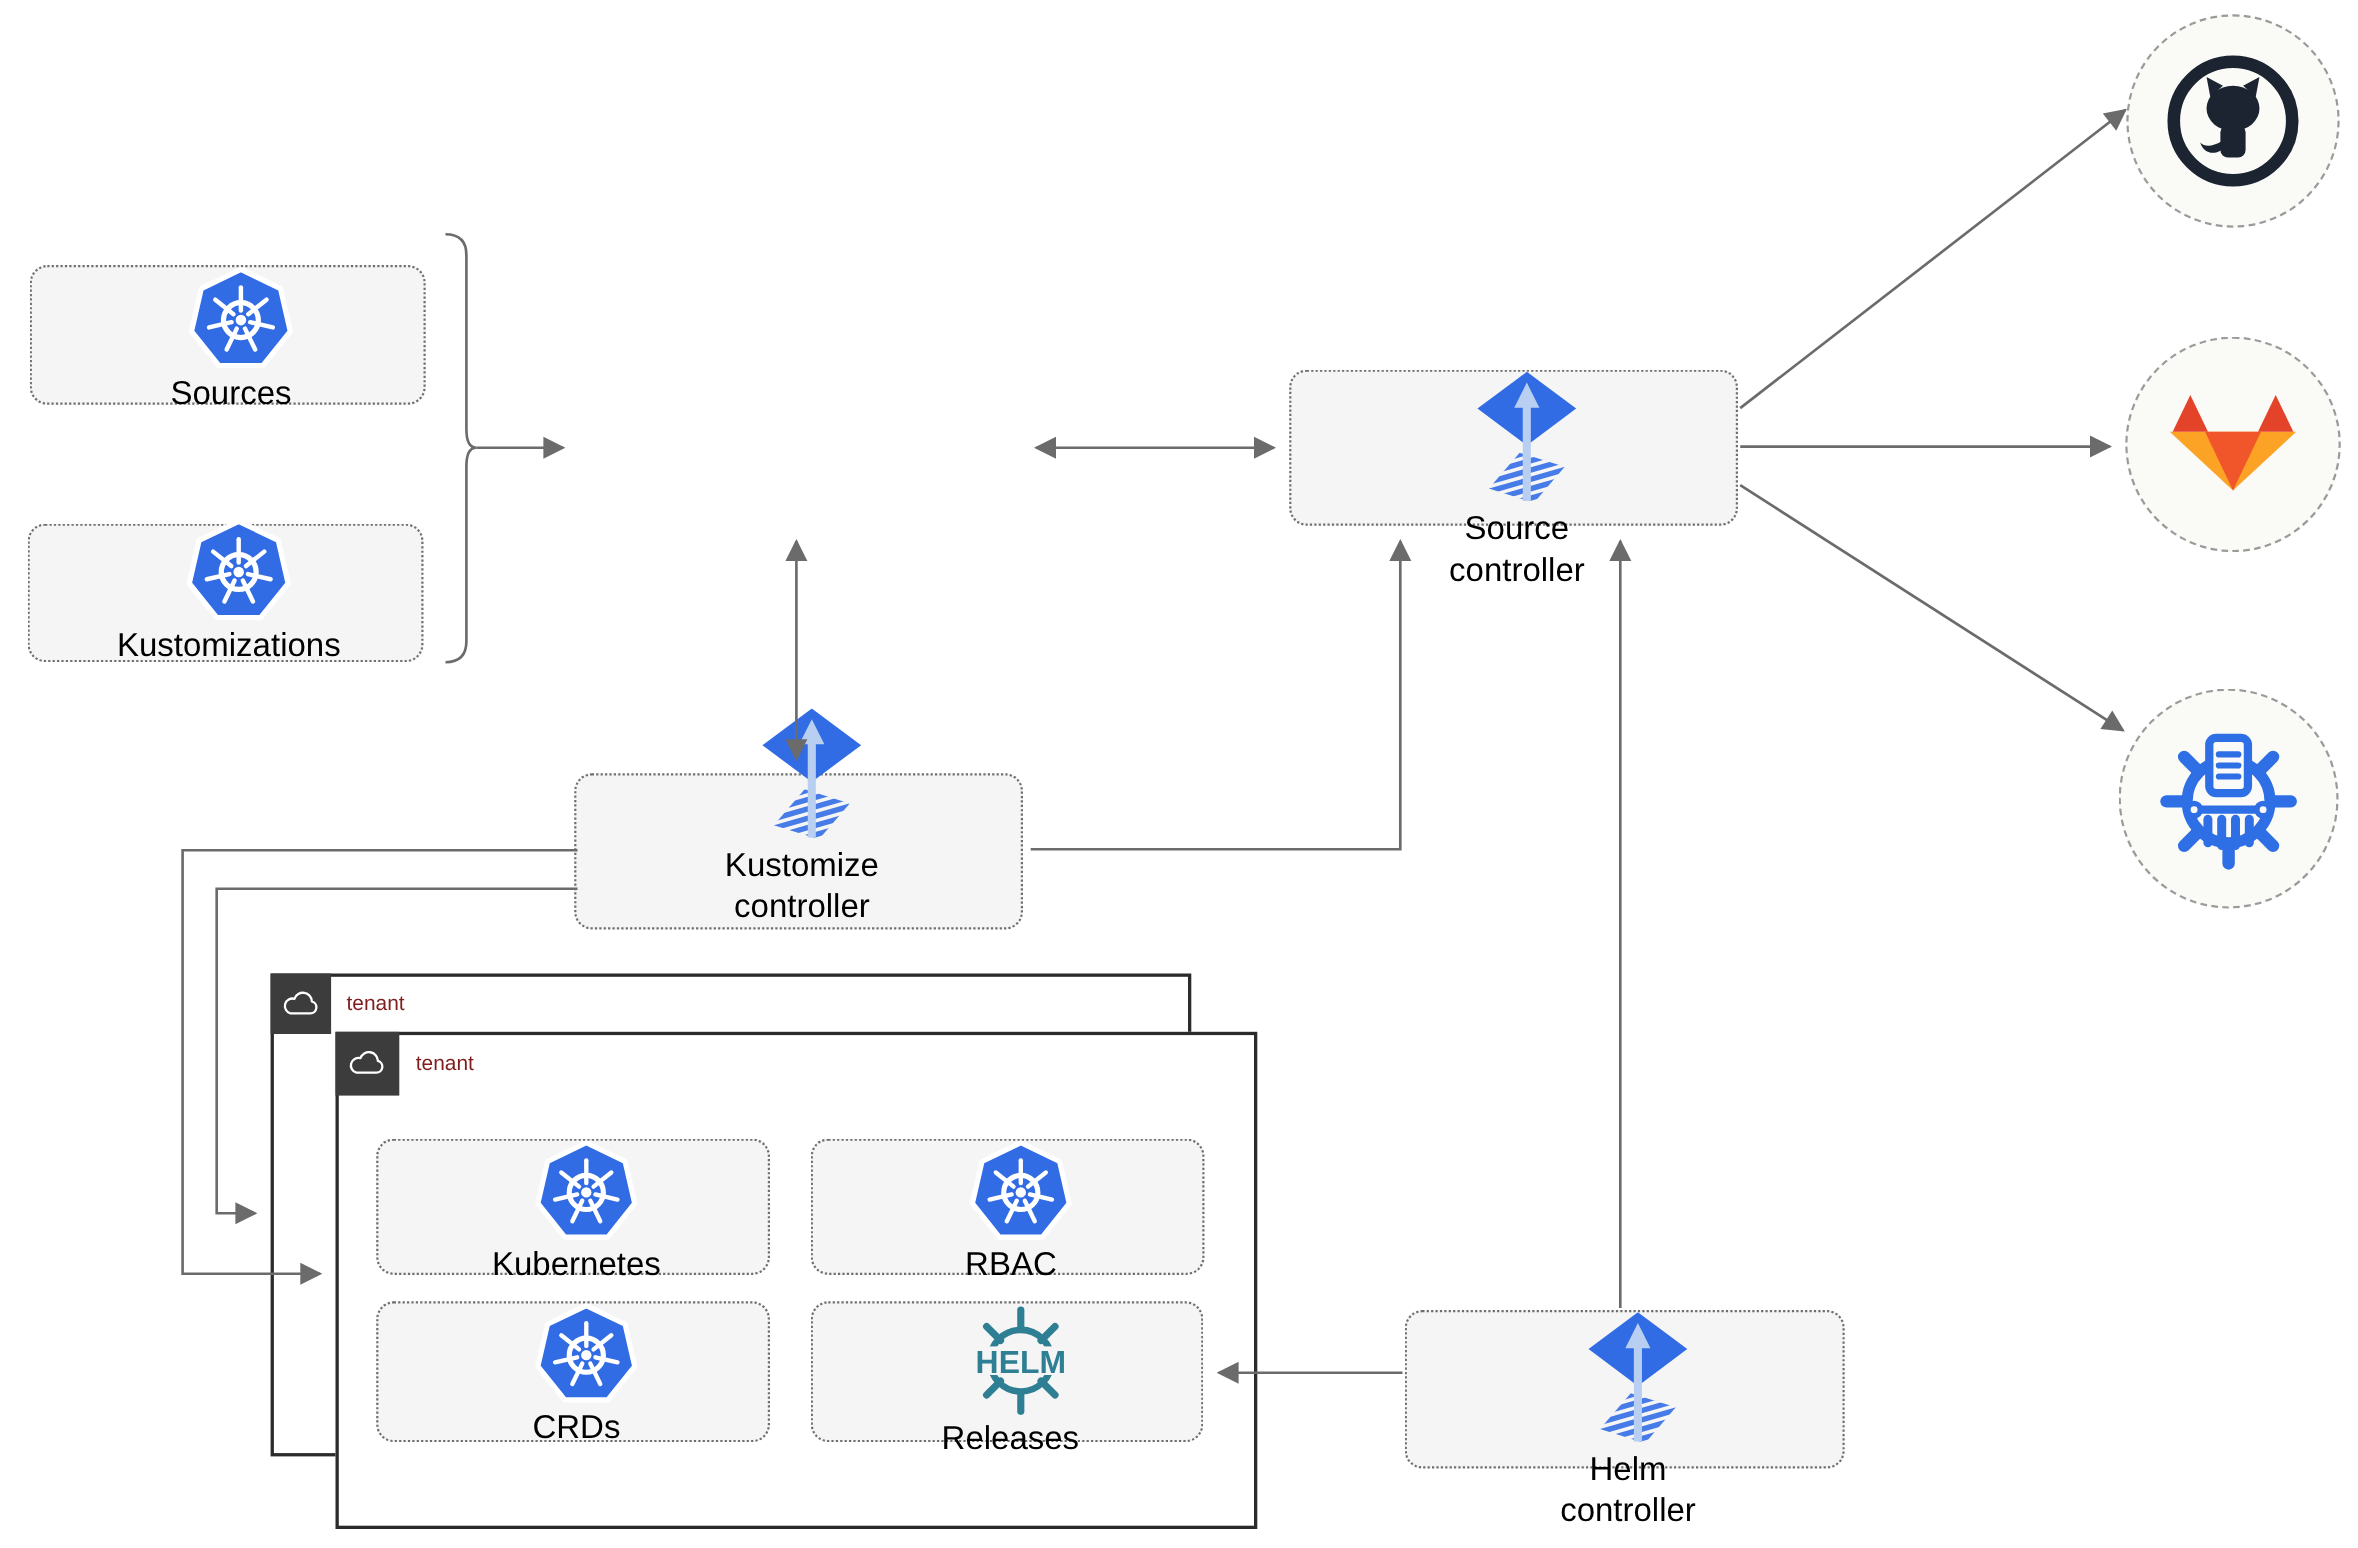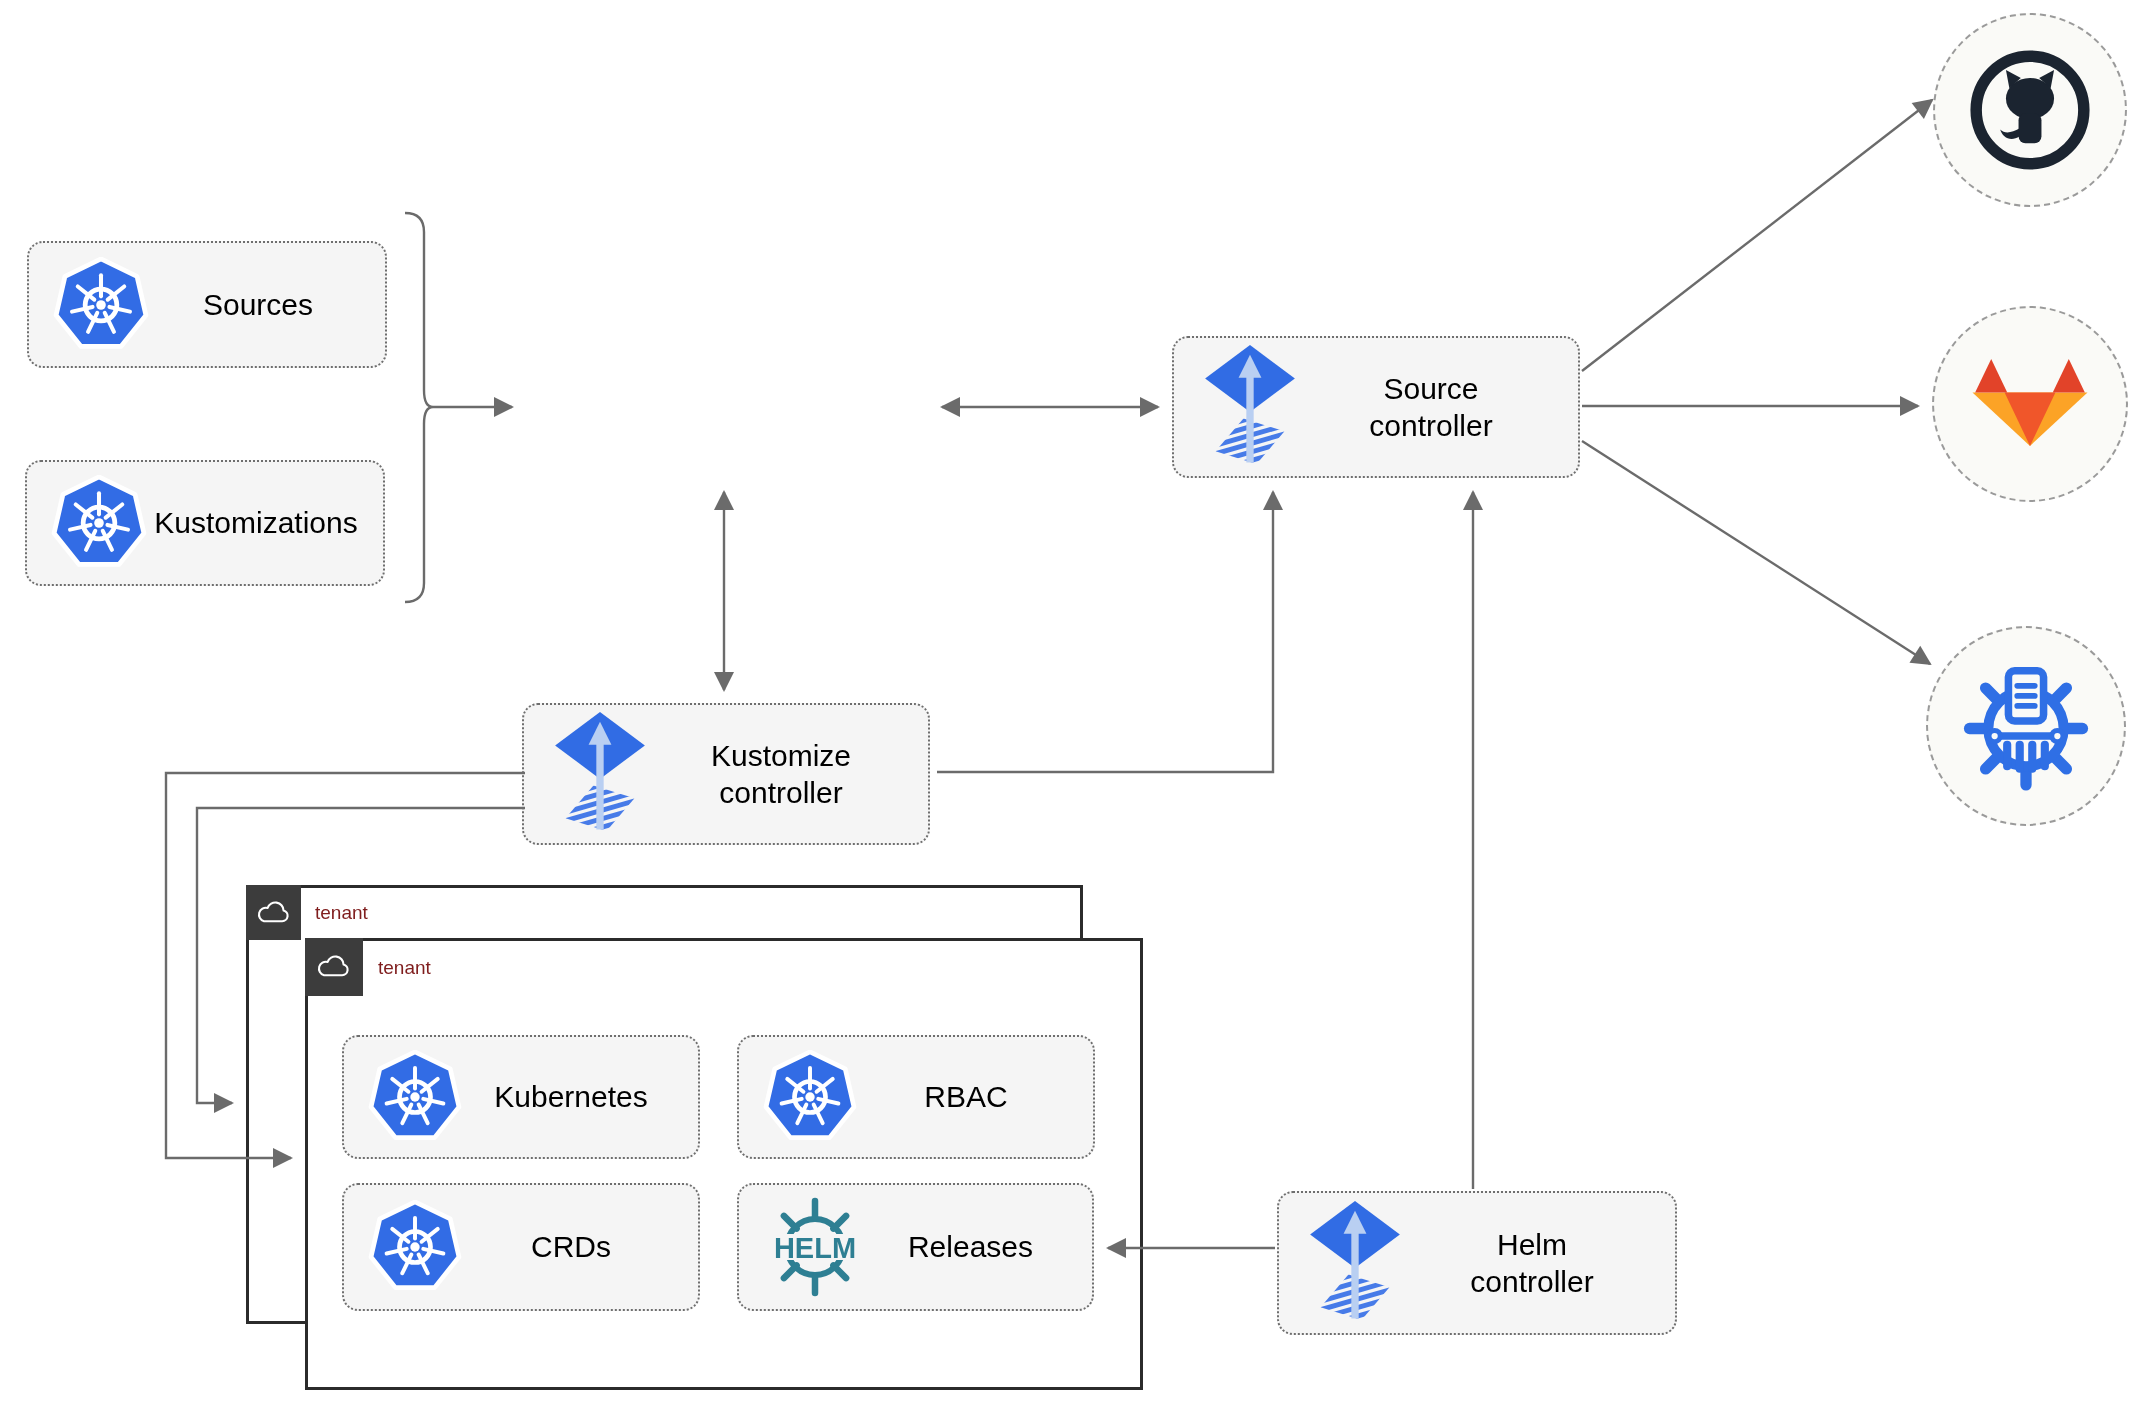--- a/index.html
+++ b/index.html
@@ -29,21 +29,21 @@
   }
   .tenant .tenant-lbl{
     position:absolute;font-size:19px;color:#7f1d1d;
   }
   
   .endpoint{
     position:absolute;box-sizing:border-box;border:2.5px dashed #9a9a9a;border-radius:50%;
     background:#FAFAF7;display:flex;align-items:center;justify-content:center;
   }
   #connectors{position:absolute;left:0;top:0;z-index:10;pointer-events:none;}
-  .layer-back{z-index:2;} .layer-front{z-index:3;} .layer-node{z-index:5;}
+  .layer-back{z-index:2;} .layer-front{z-index:3;} .layer-node{z-index:5;flex-direction:column;}
   svg{display:block;}
 </style>
 </head>
 <body>
 
 <div id="canvas">
 
   <svg width="0" height="0" style="position:absolute" aria-hidden="true">
     <defs>
       <g id="k8s-icon">
@@ -161,21 +161,21 @@
 
   <div class="node layer-node" style="left:27px;top:241px;width:360px;height:127px;">
     <span class="icon">
       <svg width="96" height="96" viewBox="0 0 100 100">
           <use href="#k8s-icon"></use>
         </svg>
     </span>
     <span class="lbl">Sources</span>
   </div>
 
-  <div class="node layer-node" style="left:25px;top:460px;width:360px;height:126px;">
+  <div class="node layer-node" style="left:25px;top:476px;width:360px;height:126px;justify-content:center;">
     <span class="icon">
       <svg width="96" height="96" viewBox="0 0 100 100">
           <use href="#k8s-icon"></use>
         </svg>
     </span>
     <span class="lbl">Kustomizations</span>
   </div>
 
 
   <div class="node layer-node" style="left:1172px;top:336px;width:408px;height:142px;">

